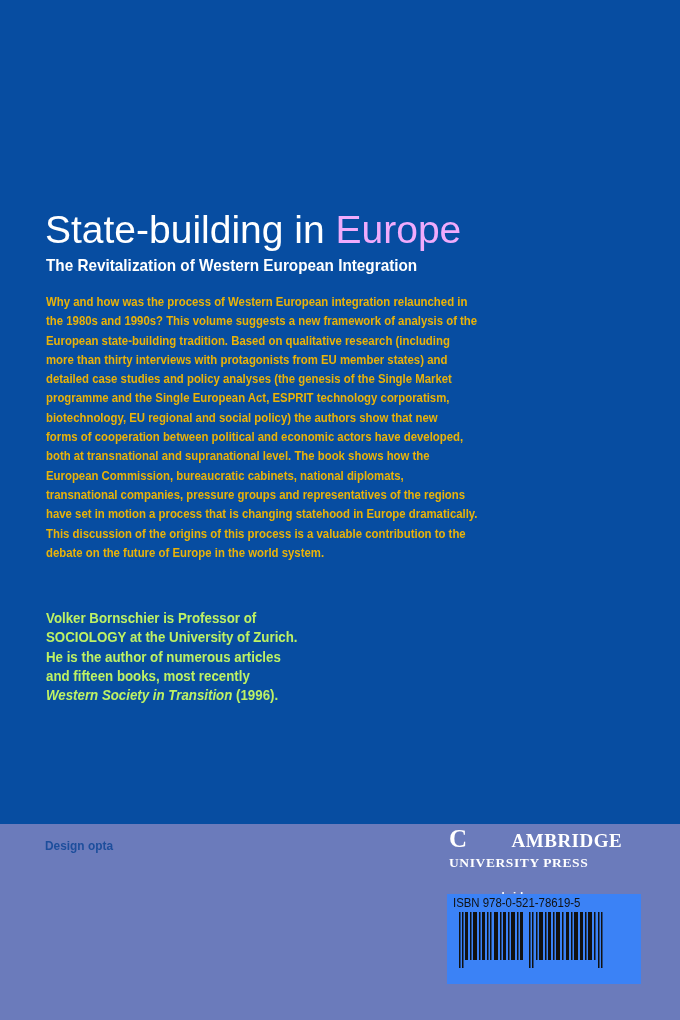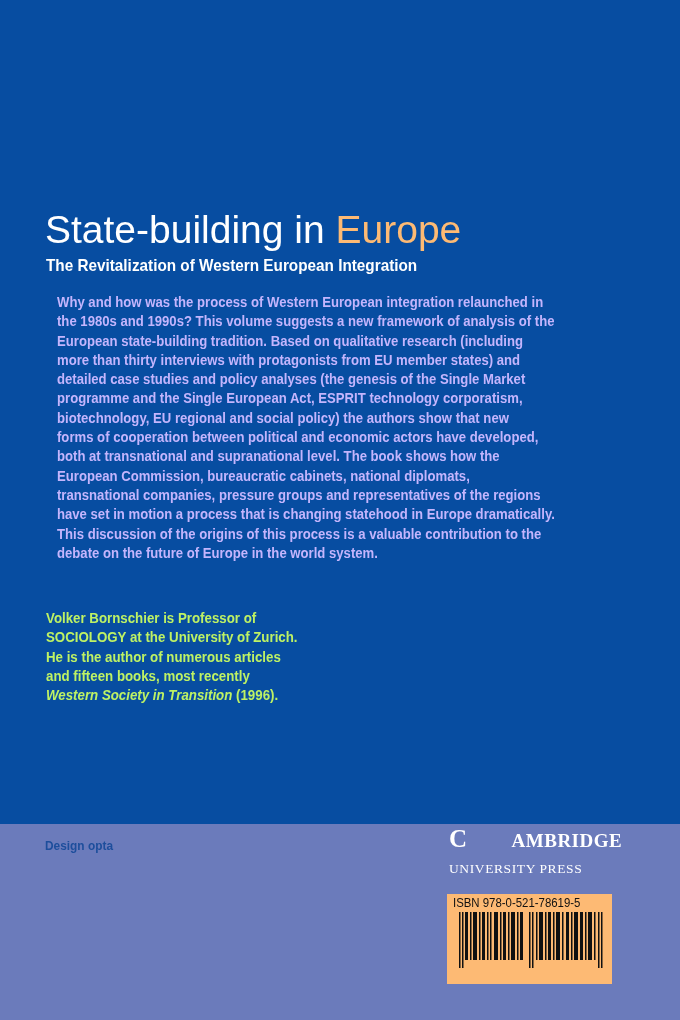--- a/index.html
+++ b/index.html
@@ -14,52 +14,52 @@
   }
   .bottom {
     position: absolute; left: 0; top: 824px; width: 680px; height: 196px;
     background: #6B7BBB;
   }
   .cond { display: inline-block; transform-origin: left top; white-space: nowrap; }
   .title {
     position: absolute; left: 45px; top: 207px;
     font-size: 39px; line-height: 46px; color: #FFFFFF; font-weight: normal;
   }
-  .title .accent { color: #fdba74; }
+  .title .accent { color: #f0abfc; }
   .subtitle {
     position: absolute; left: 46px; top: 255px;
     font-size: 17px; line-height: 22px; color: #FFFFFF; font-weight: bold;
   }
   .blurb {
-    position: absolute; left: 57px; top: 292px;
-    color: #c4b5fd; font-weight: bold; font-size: 15px;
+    position: absolute; left: 46px; top: 292px;
+    color: #eab308; font-weight: bold; font-size: 13px;
   }
   .blurb .line { display: block; height: 19.3px; line-height: 19.3px; white-space: nowrap; transform: scaleX(0.875); transform-origin: left center; }
   .bio {
     position: absolute; left: 46px; top: 608px;
     color: #bef264; font-weight: bold; font-size: 15.2px;
   }
   .bio .line { display: block; height: 19.3px; line-height: 19.3px; white-space: nowrap; transform: scaleX(0.875); transform-origin: left center; }
   .bio i { font-style: italic; }
   .credit {
     position: absolute; left: 45px; top: 838px;
     color: #1D4E9C; font-weight: bold; font-size: 13.5px;
     transform: scaleX(0.88); transform-origin: left top;
   }
   .logo {
     position: absolute; left: 449px; top: 826px; width: 170px;
     color: #FFFFFF; font-family: "Liberation Serif", serif;
   }
   .logo .l1 { font-size: 25px; line-height: 26px; letter-spacing: 0.5px; font-weight: bold; white-space: nowrap; }
   .logo .l1 .small { font-size: 19px; margin-left: 44px; }
-  .logo .l2 { font-size: 13.5px; line-height: 16px; letter-spacing: 0.6px; font-weight: normal; white-space: nowrap; margin-top: 7px; }
+  .logo .l2 { font-size: 13.5px; line-height: 16px; letter-spacing: 0.6px; font-weight: bold; white-space: nowrap; margin-top: 1px; }
   .logo .url { font-family: "Liberation Sans", sans-serif; font-size: 11.5px; font-weight: bold; margin-top: 19px; white-space: nowrap; }
   .barcode {
-    position: absolute; left: 447px; top: 894px; width: 165px; height: 90px;
-    background: #fdba74;
+    position: absolute; left: 447px; top: 894px; width: 194px; height: 90px;
+    background: #3b82f6;
   }
   .barcode .isbn {
     position: absolute; left: 6px; top: 2px;
     font-size: 12px; font-weight: normal; color: #111; white-space: nowrap;
     transform: scaleX(0.95); transform-origin: left top;
   }
   .barcode svg { position: absolute; left: 12px; top: 18px; }
   .barcode .digits {
     position: absolute; left: 4px; top: 66px;
     font-size: 19px; color: #111; white-space: nowrap; letter-spacing: 0.5px;

